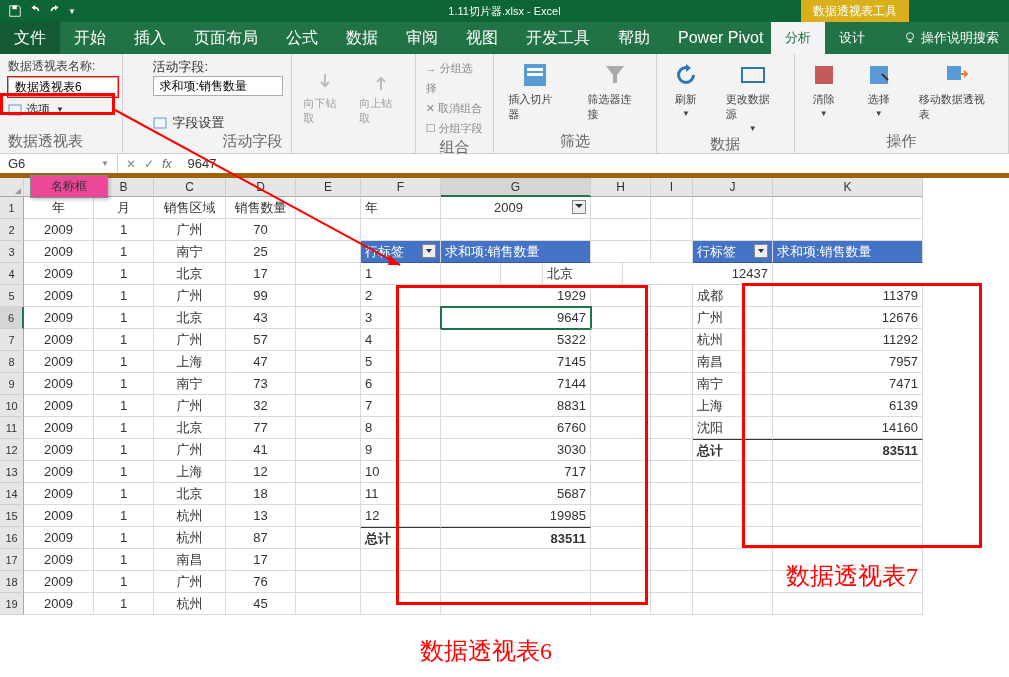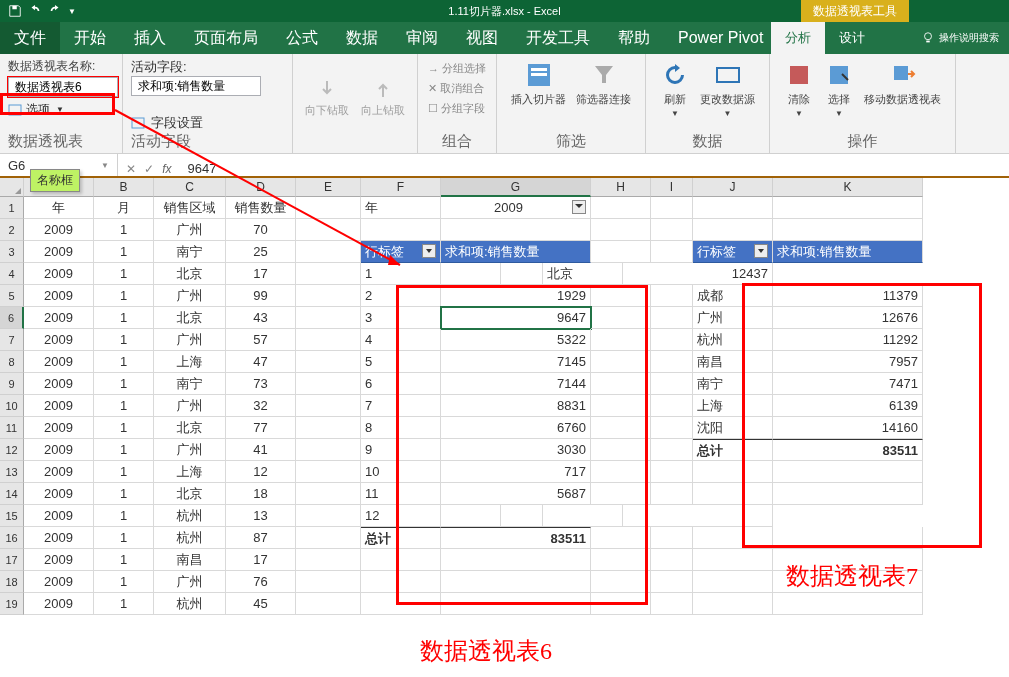--- a/index.html
+++ b/index.html
@@ -9,44 +9,44 @@
 .qat-icon{width:14px;height:14px;fill:#fff}
 .win-title{position:absolute;left:50%;transform:translateX(-50%)}
 .ctx-tab{position:absolute;right:100px;background:#d9b01c;color:#fff;height:22px;padding:0 12px;display:flex;align-items:center;font-size:12px}
 .tabs{background:#217346;height:32px;display:flex;align-items:flex-end;color:#fff;font-size:16px}
 .tab{padding:0 14px;height:32px;display:flex;align-items:center;cursor:pointer}
 .tab.file{background:#145a32}
 .tab.active{background:#f3f3f3;color:#217346}
 .ctx-tab2{position:absolute;right:130px;top:22px;height:32px;display:flex}
 .ctx-tab2 .tab{background:#217346;color:#fff}
 .ctx-tab2 .tab.active{background:#f3f3f3;color:#217346}
-.tell{position:absolute;right:2px;top:22px;height:32px;display:flex;align-items:center;color:#fff;padding:0 8px;gap:4px;font-size:10px}
+.tell{position:absolute;right:2px;top:22px;height:32px;display:flex;align-items:center;color:#fff;padding:0 8px;gap:4px;font-size:13px}
 .ribbon{background:#f3f3f3;height:100px;border-bottom:1px solid #d0d0d0;display:flex;position:relative}
 .rg{border-right:1px solid #d0d0d0;padding:4px 8px 2px;display:flex;flex-direction:column;justify-content:space-between;align-items:center}
 .rg-lbl{font-size:15px;color:#666;text-align:center}
 .rg1{width:123px;align-items:flex-start}
 .rg1 .lbl{font-size:12px;color:#444;margin-bottom:2px}
 .inp{border:1px solid #abadb3;background:#fff;padding:2px 6px;font-size:12px;width:110px;outline:1px solid red}
 .rg1 .row{display:flex;align-items:center;gap:4px;font-size:12px;margin-top:4px}
-.rg2{width:170px;align-items:flex-start}
+.rg2{width:170px;align-items:flex-end}
 .rg2 .inp{outline:none;width:130px}
 .rg2 .row{display:flex;align-items:center;gap:6px;margin-top:18px}
 .btnv{display:flex;flex-direction:column;align-items:center;gap:2px;color:#a0a0a0;font-size:11px;padding:2px 4px}
 .btnv svg{width:24px;height:24px;fill:#a0a0a0}
 .rg3,.rg4,.rg5,.rg6,.rg7{padding:4px 10px 2px}
 .vlist{font-size:11px;color:#888;line-height:20px}
 .big-btn{display:flex;flex-direction:column;align-items:center;gap:2px;font-size:11px;color:#444;padding:2px 4px}
 .big-btn svg{width:30px;height:30px}
-.hrow{display:flex;gap:2px}
-.formula-bar{height:24px;border-bottom:2px solid #a16207;display:flex;align-items:flex-end;background:#fff}
+.hrow{display:flex;gap:17px}
+.formula-bar{height:24px;border-bottom:5px solid #a16207;display:flex;align-items:center;background:#fff}
 .name-box{width:118px;border-right:1px solid #d0d0d0;padding:0 8px;font-size:13px;display:flex;align-items:center;justify-content:space-between;height:100%}
 .fx-icons{display:flex;gap:8px;padding:0 8px;color:#888;font-size:12px}
 .fx{font-style:italic;color:#666}
 .fval{padding:0 8px;font-size:13px}
-.tooltip{position:absolute;top:169px;left:30px;background:#bef264;border:1px solid #888;padding:2px 6px;font-size:12px;box-shadow:2px 2px 3px rgba(0,0,0,.2);z-index:10}
+.tooltip{position:absolute;top:175px;left:30px;background:#ec4899;border:1px solid #888;padding:2px 20px;font-size:12px;box-shadow:2px 2px 3px rgba(0,0,0,.2);z-index:10}
 .grid{position:relative;background:#fff}
 .hdr-row{display:flex;height:19px}
 .sel-all{width:24px;background:#e6e6e6;border-right:1px solid #d0d0d0;border-bottom:1px solid #aaa;position:relative}
 .sel-all::after{content:"";position:absolute;right:2px;bottom:2px;width:0;height:0;border-left:6px solid transparent;border-bottom:6px solid #999}
 .col-hdr{background:#e6e6e6;border-right:1px solid #d0d0d0;border-bottom:1px solid #aaa;text-align:center;font-size:12px;line-height:19px;color:#333}
 .col-hdr.sel{background:#d5d5d5;border-bottom:2px solid #217346}
 .cA{width:70px}.cB{width:60px}.cC{width:72px}.cD{width:70px}.cE{width:65px}.cF{width:80px}.cG{width:150px}.cH{width:60px}.cI{width:42px}.cJ{width:80px}.cK{width:150px}
 .data-row{display:flex;height:22px}
 .row-hdr{width:24px;background:#e6e6e6;border-right:1px solid #aaa;border-bottom:1px solid #d0d0d0;text-align:center;font-size:11px;line-height:22px;color:#333}
 .row-hdr.sel{background:#d5d5d5;border-right:2px solid #217346}
@@ -453,20 +453,21 @@
       <div class="cell cK"></div>
     </div>
     <div class="data-row">
       <div class="row-hdr">15</div>
       <div class="cell cA c">2009</div>
       <div class="cell cB c">1</div>
       <div class="cell cC c">杭州</div>
       <div class="cell cD c">13</div>
       <div class="cell cE"></div>
       <div class="cell cF">12</div>
+      <div class="cell cG r">19985</div>
       <div class="cell cH"></div>
       <div class="cell cI"></div>
       <div class="cell cJ"></div>
       <div class="cell cK"></div>
     </div>
     <div class="data-row">
       <div class="row-hdr">16</div>
       <div class="cell cA c">2009</div>
       <div class="cell cB c">1</div>
       <div class="cell cC c">杭州</div>

